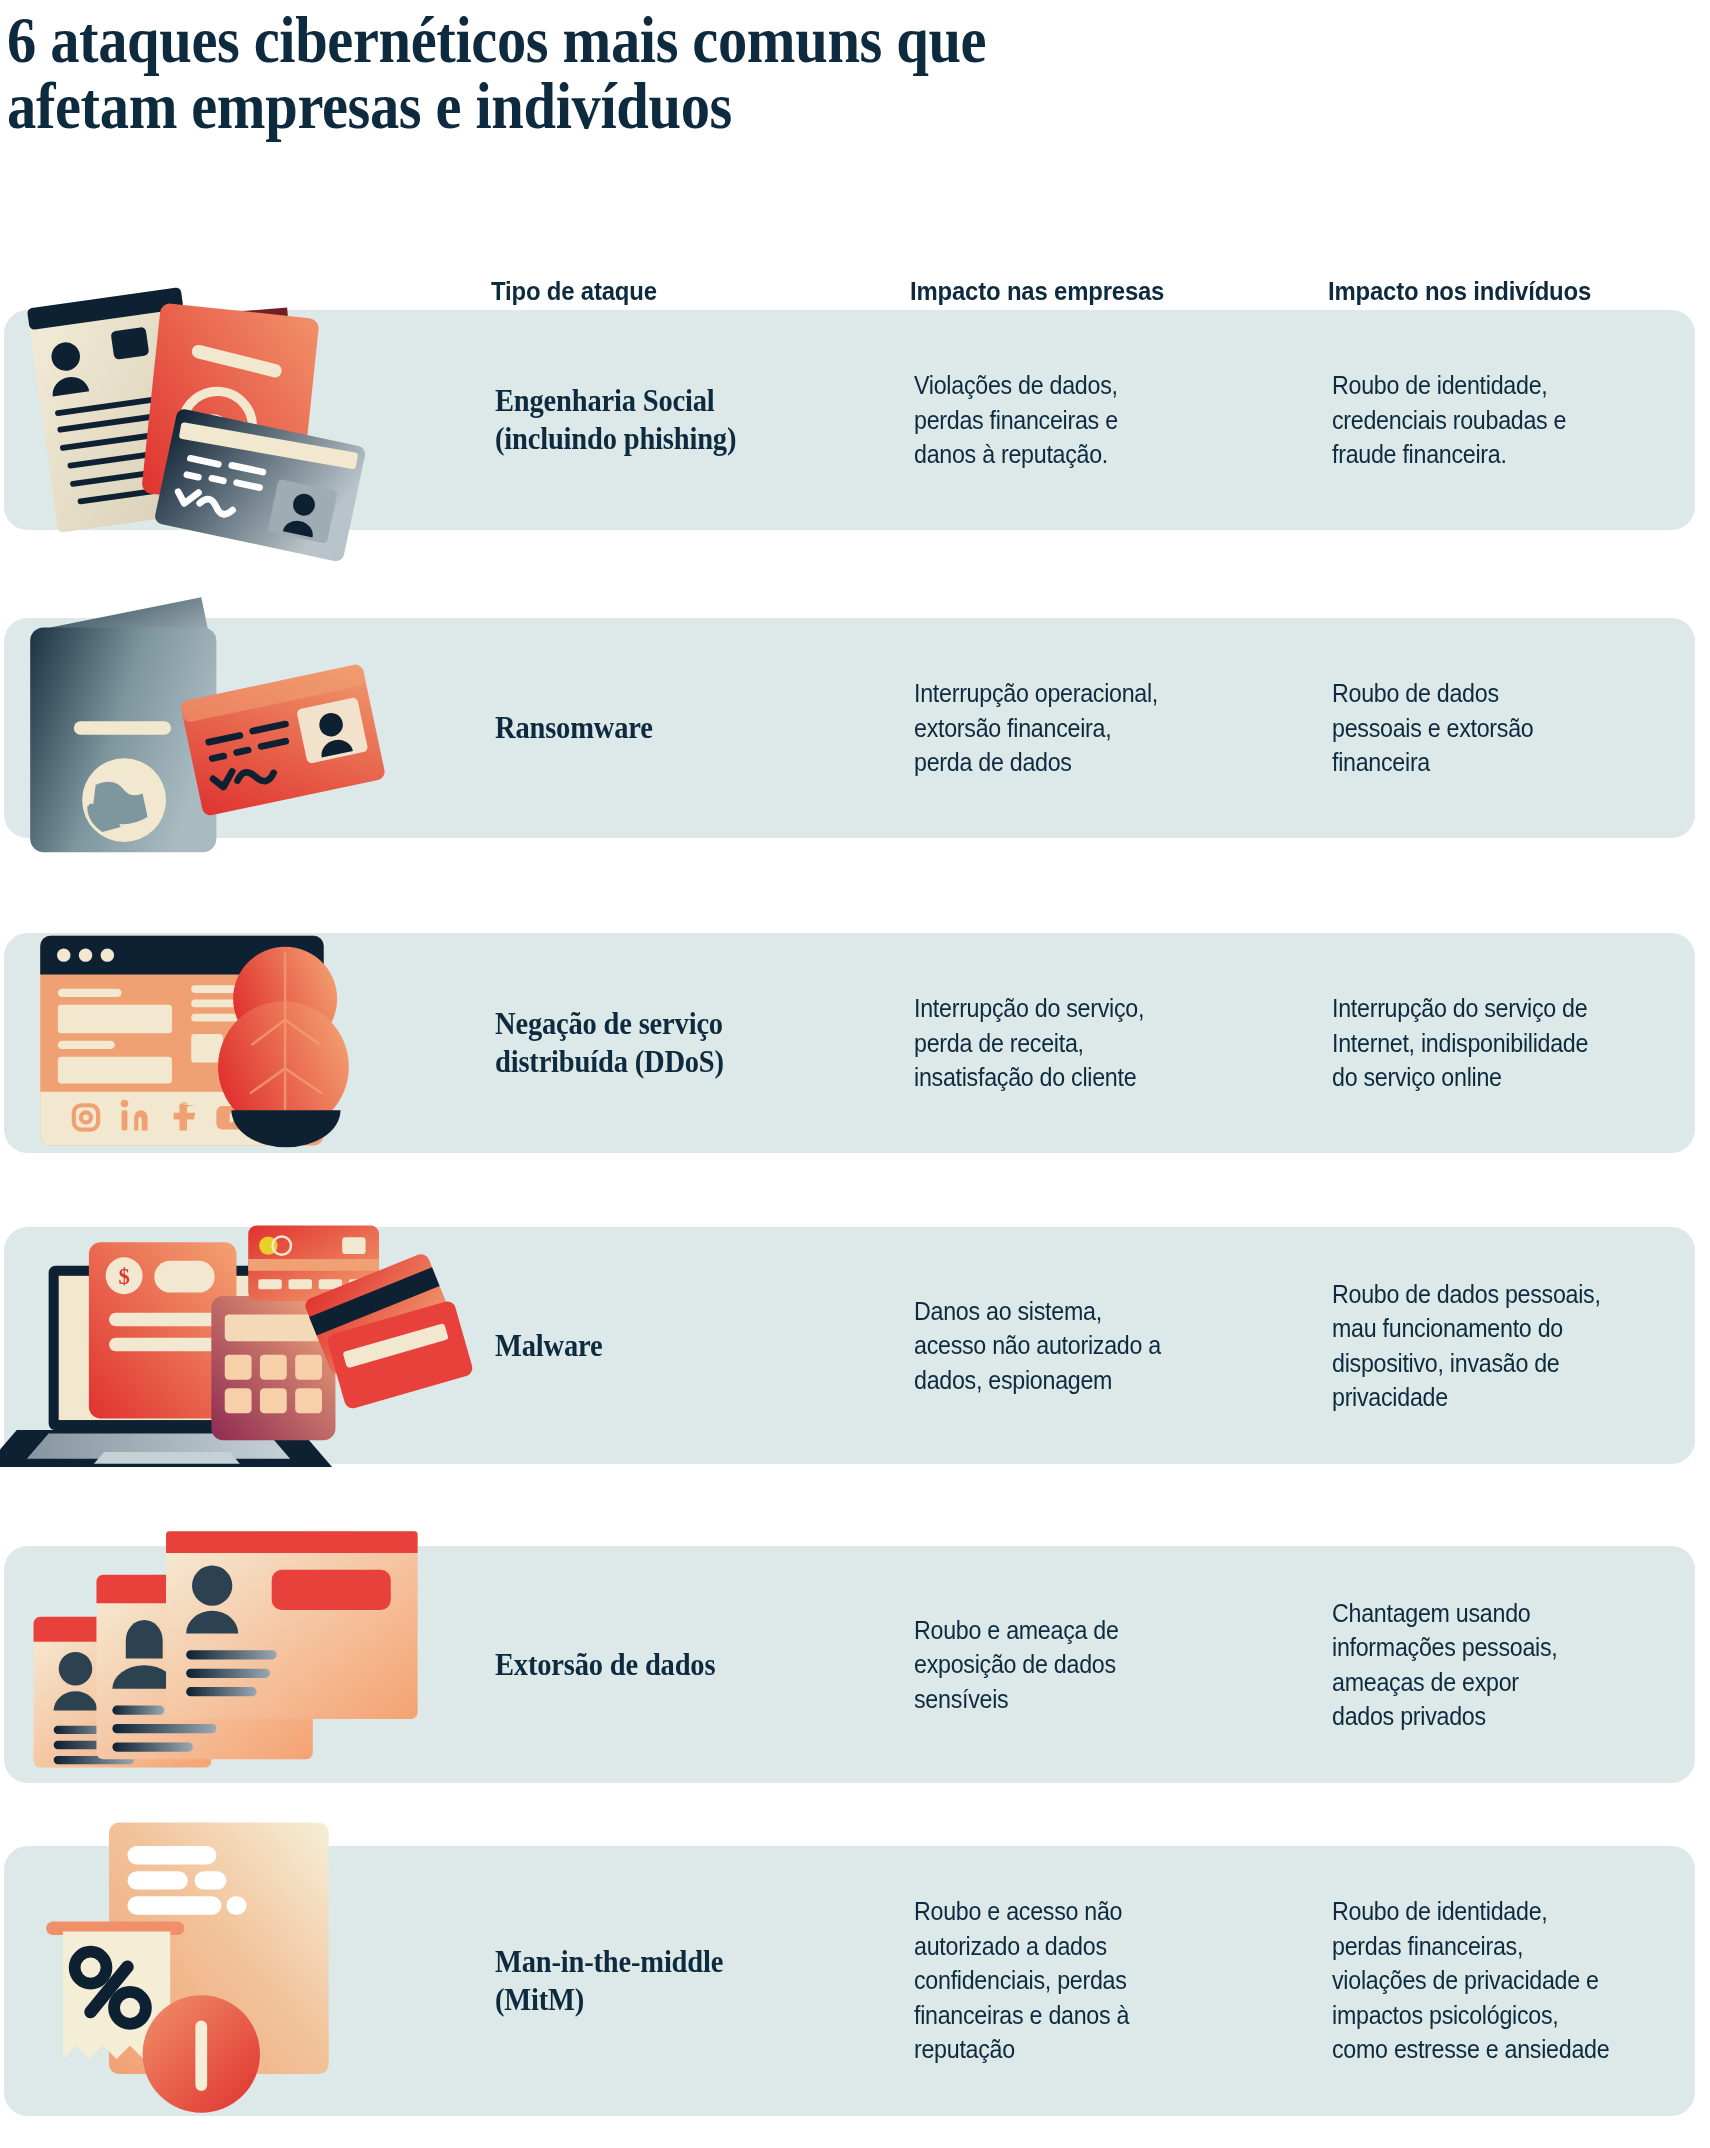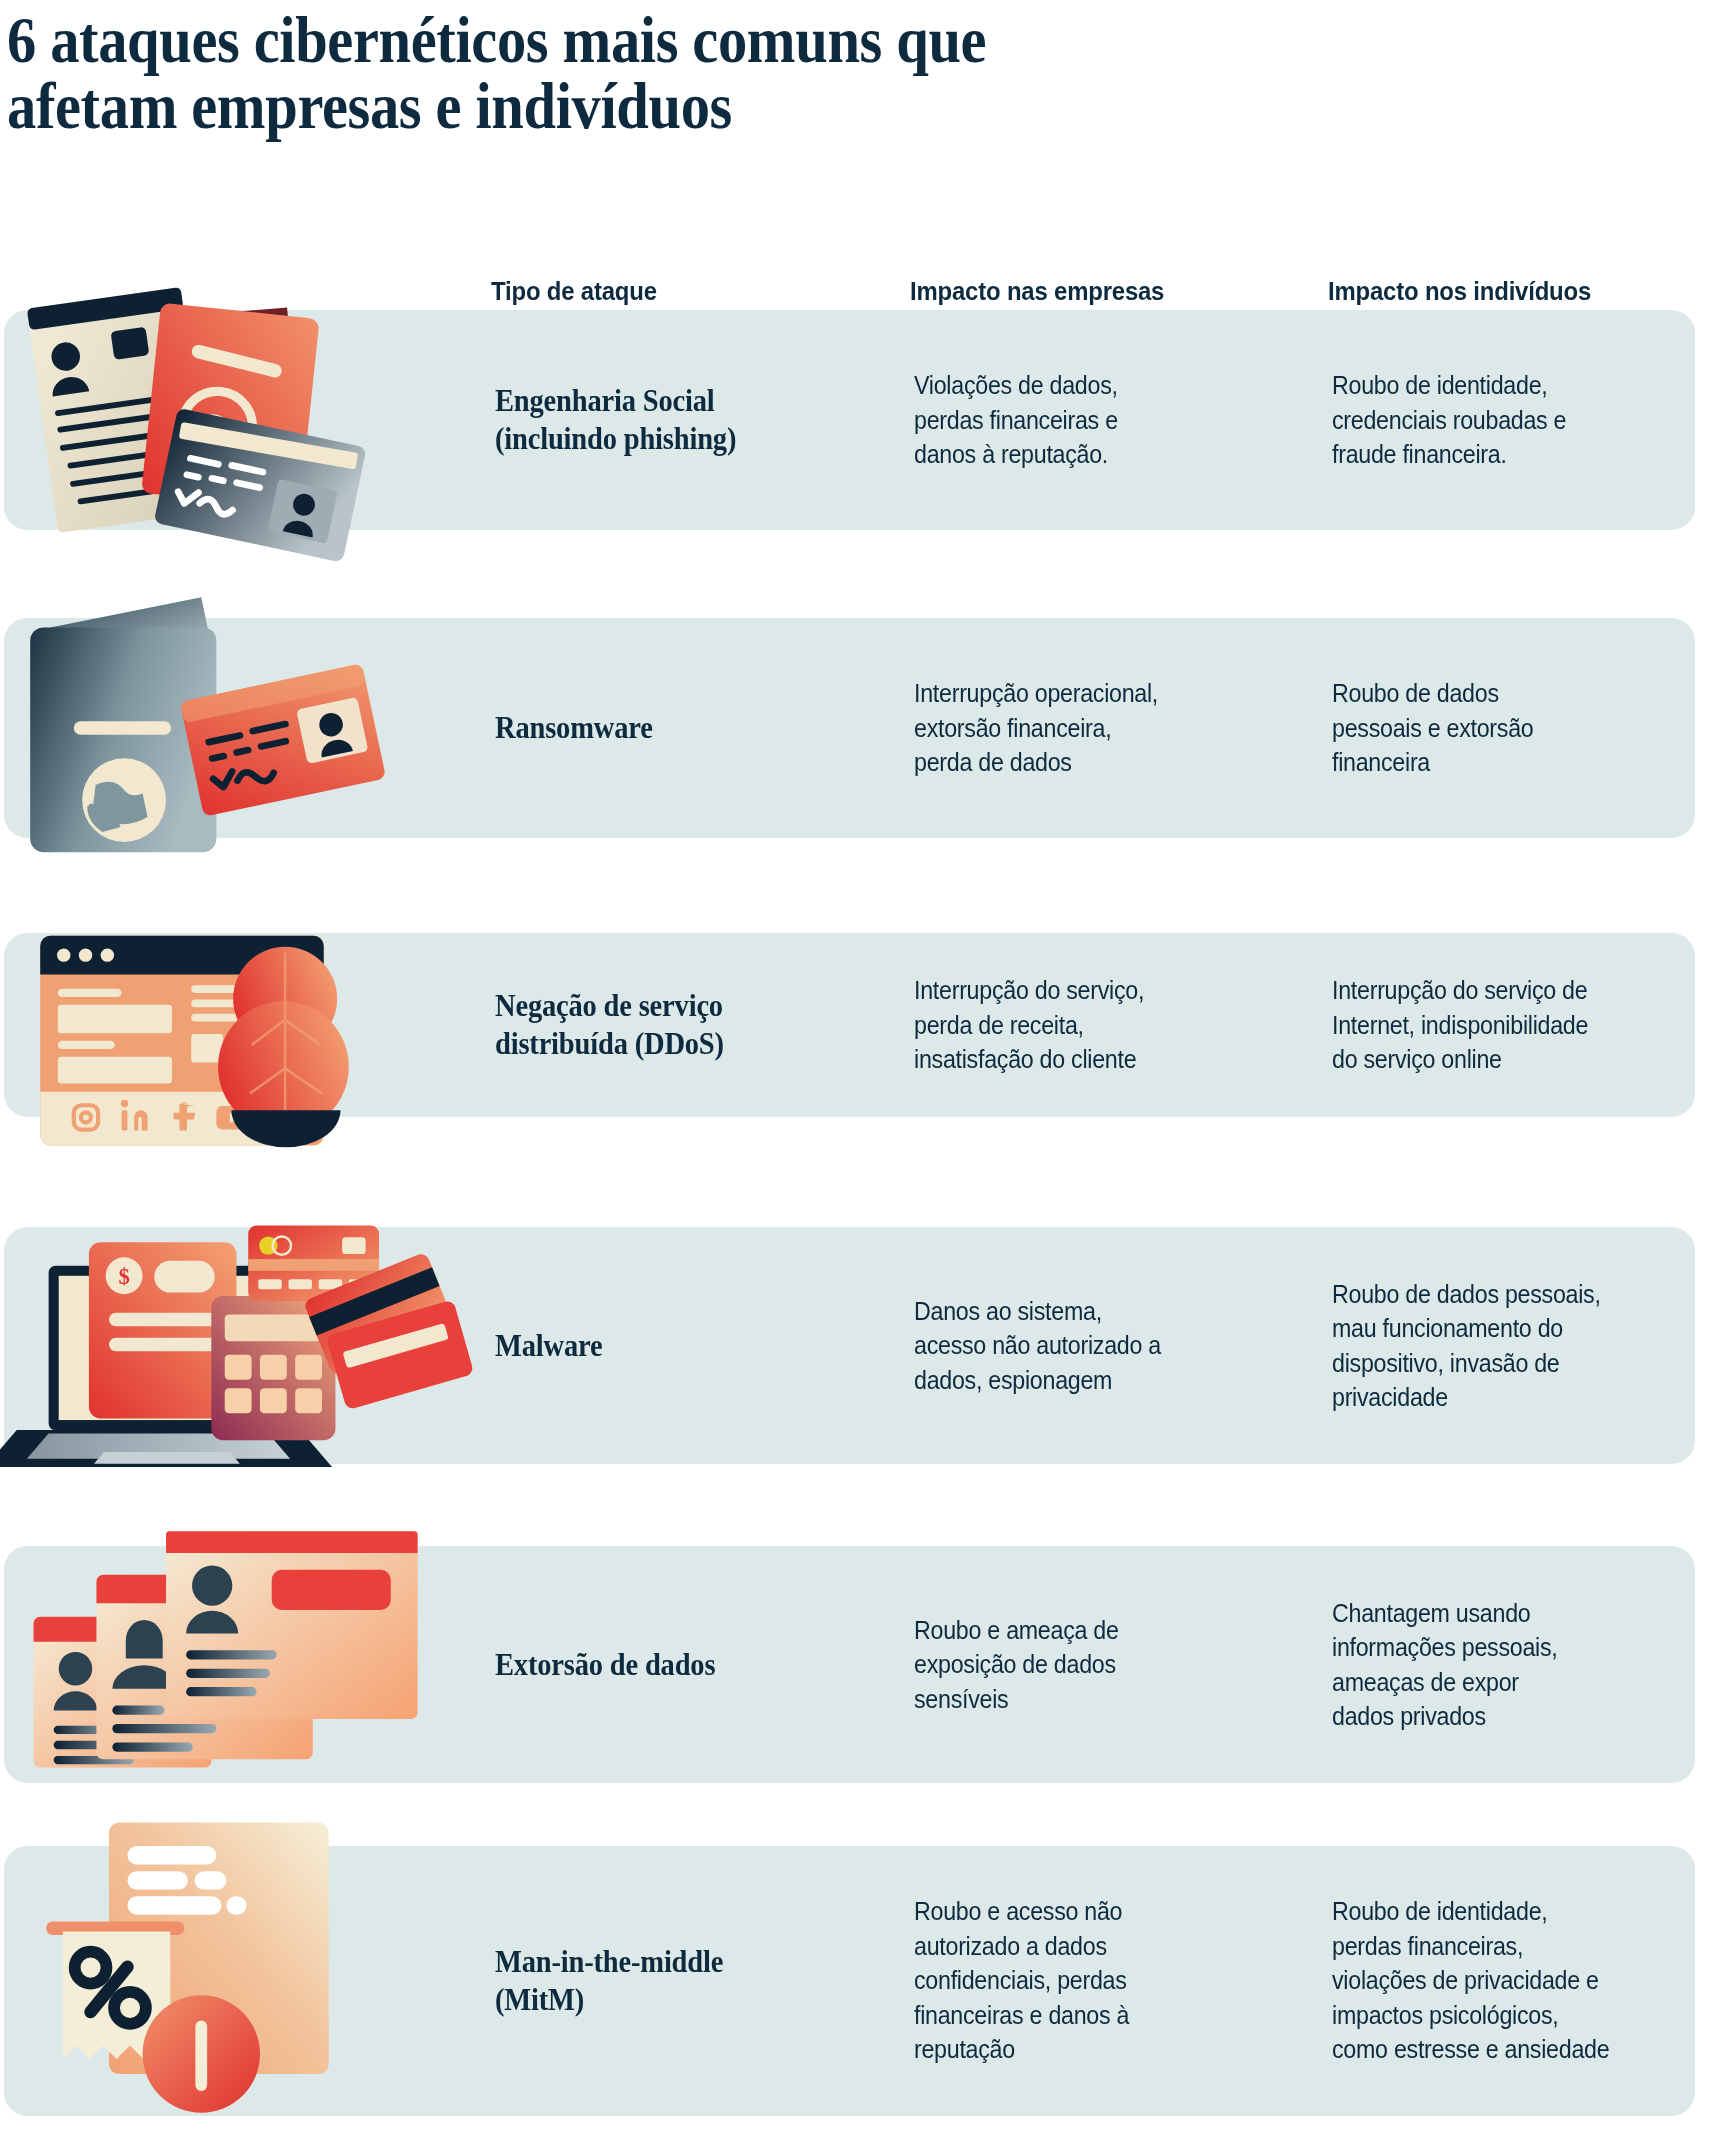--- a/index.html
+++ b/index.html
@@ -66,21 +66,21 @@
   }
   .row {
     position: absolute;
     left: 4.2px;
     width: 1691px;
     border-radius: 23.5px;
     background: #dde8e9;
   }
   .row-0 { top: 310px;  height: 220px; }
   .row-1 { top: 618px;  height: 220px; }
-  .row-2 { top: 933px; height: 184px; text-decoration: underline; }
+  .row-2 { top: 933px; height: 220px; text-decoration: underline; }
   .row-3 { top: 1227px; height: 237px; }
   .row-4 { top: 1546px; height: 237px; }
   .row-5 { top: 1846px; height: 270px; }
 
   .cell {
     position: absolute;
     color: #0d2a3e;
     white-space: pre-line;
   }
   .cell-name {

